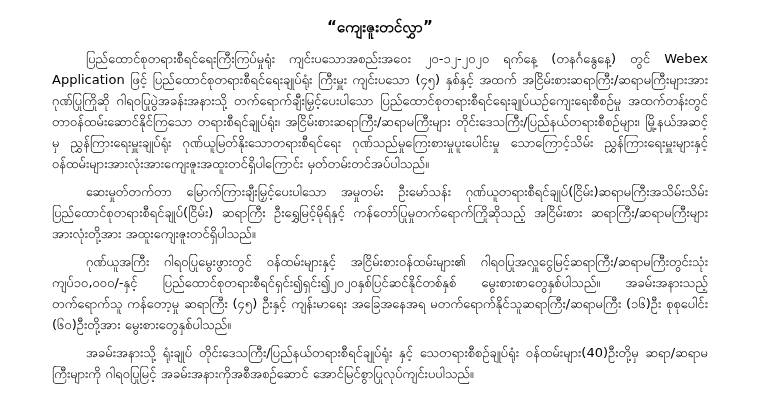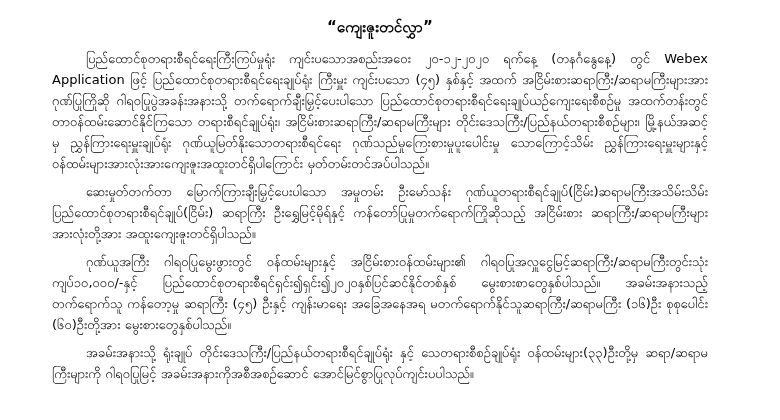--- a/index.html
+++ b/index.html
@@ -45,14 +45,14 @@
   }
 </style>
 </head>
 <body>
 
 <div class="page">
   <div class="doc-title">“ကျေးဇူးတင်လွှာ”</div>
   <p class="para">ပြည်ထောင်စုတရားစီရင်ရေးကြီးကြပ်မှုရုံး ကျင်းပသောအစည်းအဝေး ၂၀-၁၂-၂၀၂၀ ရက်နေ့ (တနင်္ဂနွေနေ့) တွင် Webex Application ဖြင့် ပြည်ထောင်စုတရားစီရင်ရေးချုပ်ရုံး ကြီးမှူး ကျင်းပသော (၄၅) နှစ်နှင့် အထက် အငြိမ်းစားဆရာကြီး/ဆရာမကြီးများအား ဂုဏ်ပြုကြိုဆို ဂါရဝပြုပွဲအခန်းအနားသို့ တက်ရောက်ချီးမြှင့်ပေးပါသော ပြည်ထောင်စုတရားစီရင်ရေးချုပ်ယဉ်ကျေးရေးစီစဉ်မှု အထက်တန်းတွင် တာဝန်ထမ်းဆောင်နိုင်ကြသော တရားစီရင်ချုပ်ရုံး၊ အငြိမ်းစားဆရာကြီး/ဆရာမကြီးများ တိုင်းဒေသကြီး/ပြည်နယ်တရားစီစဉ်များ၊ မြို့နယ်အဆင့်မှ ညွှန်ကြားရေးမှူးချုပ်ရုံး ဂုဏ်ယူမြတ်နိုးသောတရားစီရင်ရေး ဂုဏ်သည်မှုကြေးစားမှုပူးပေါင်းမှု သောကြောင့်သိမ်း ညွှန်ကြားရေးမှူးများနှင့် ဝန်ထမ်းများအားလုံးအားကျေးဇူးအထူးတင်ရှိပါကြောင်း မှတ်တမ်းတင်အပ်ပါသည်။</p>
   <p class="para">ဆေးမှုတ်တက်တာ မြောက်ကြားချီးမြှင့်ပေးပါသော အမှုတမ်း ဦးမော်သန်း ဂုဏ်ယူတရားစီရင်ချုပ်(ငြိမ်း)ဆရာမကြီးအသိမ်းသိမ်း ပြည်ထောင်စုတရားစီရင်ချုပ်(ငြိမ်း) ဆရာကြီး ဦးရွှေမြင့်မိုရ်နှင့် ကန်တော်ပြုမှုတက်ရောက်ကြိုဆိုသည့် အငြိမ်းစား ဆရာကြီး/ဆရာမကြီးများအားလုံးတို့အား အထူးကျေးဇူးတင်ရှိပါသည်။</p>
   <p class="para">ဂုဏ်ယူအကြီး ဂါရဝပြုမွေးဖွားတွင် ဝန်ထမ်းများနှင့် အငြိမ်းစားဝန်ထမ်းများ၏ ဂါရဝပြုအလှူငွေမြင့်ဆရာကြီး/ဆရာမကြီးတွင်းသုံးကျပ်၁၀,၀၀၀/-နှင့် ပြည်ထောင်စုတရားစီရင်ရှင်း၍ရှင်း၍၂၀၂၀နှစ်ပြင်ဆင်နိုင်တစ်နှစ် မွေးစားစာတွေနှစ်ပါသည်။ အခမ်းအနားသည့်တက်ရောက်သူ ကန်တော့မှု ဆရာကြီး (၄၅) ဦးနှင့် ကျန်းမာရေး အခြေအနေအရ မတက်ရောက်နိုင်သူဆရာကြီး/ဆရာမကြီး (၁၆)ဦး စုစုပေါင်း (၆၀)ဦးတို့အား မွေးစားတွေနှစ်ပါသည်။</p>
-  <p class="para">အခမ်းအနားသို့ ရုံးချုပ် တိုင်းဒေသကြီး/ပြည်နယ်တရားစီရင်ချုပ်ရုံး နှင့် သေတရားစီစဉ်ချုပ်ရုံး ဝန်ထမ်းများ(၃၃)ဦးတို့မှ ဆရာ/ဆရာမကြီးများကို ဂါရဝပြုမြင့် အခမ်းအနားကိုအစီအစဉ်ဆောင် အောင်မြင်စွာပြုလုပ်ကျင်းပပါသည်။</p>
+  <p class="para">အခမ်းအနားသို့ ရုံးချုပ် တိုင်းဒေသကြီး/ပြည်နယ်တရားစီရင်ချုပ်ရုံး နှင့် သေတရားစီစဉ်ချုပ်ရုံး ဝန်ထမ်းများ(40)ဦးတို့မှ ဆရာ/ဆရာမကြီးများကို ဂါရဝပြုမြင့် အခမ်းအနားကိုအစီအစဉ်ဆောင် အောင်မြင်စွာပြုလုပ်ကျင်းပပါသည်။</p>
 </div>
 
 </body></html>

